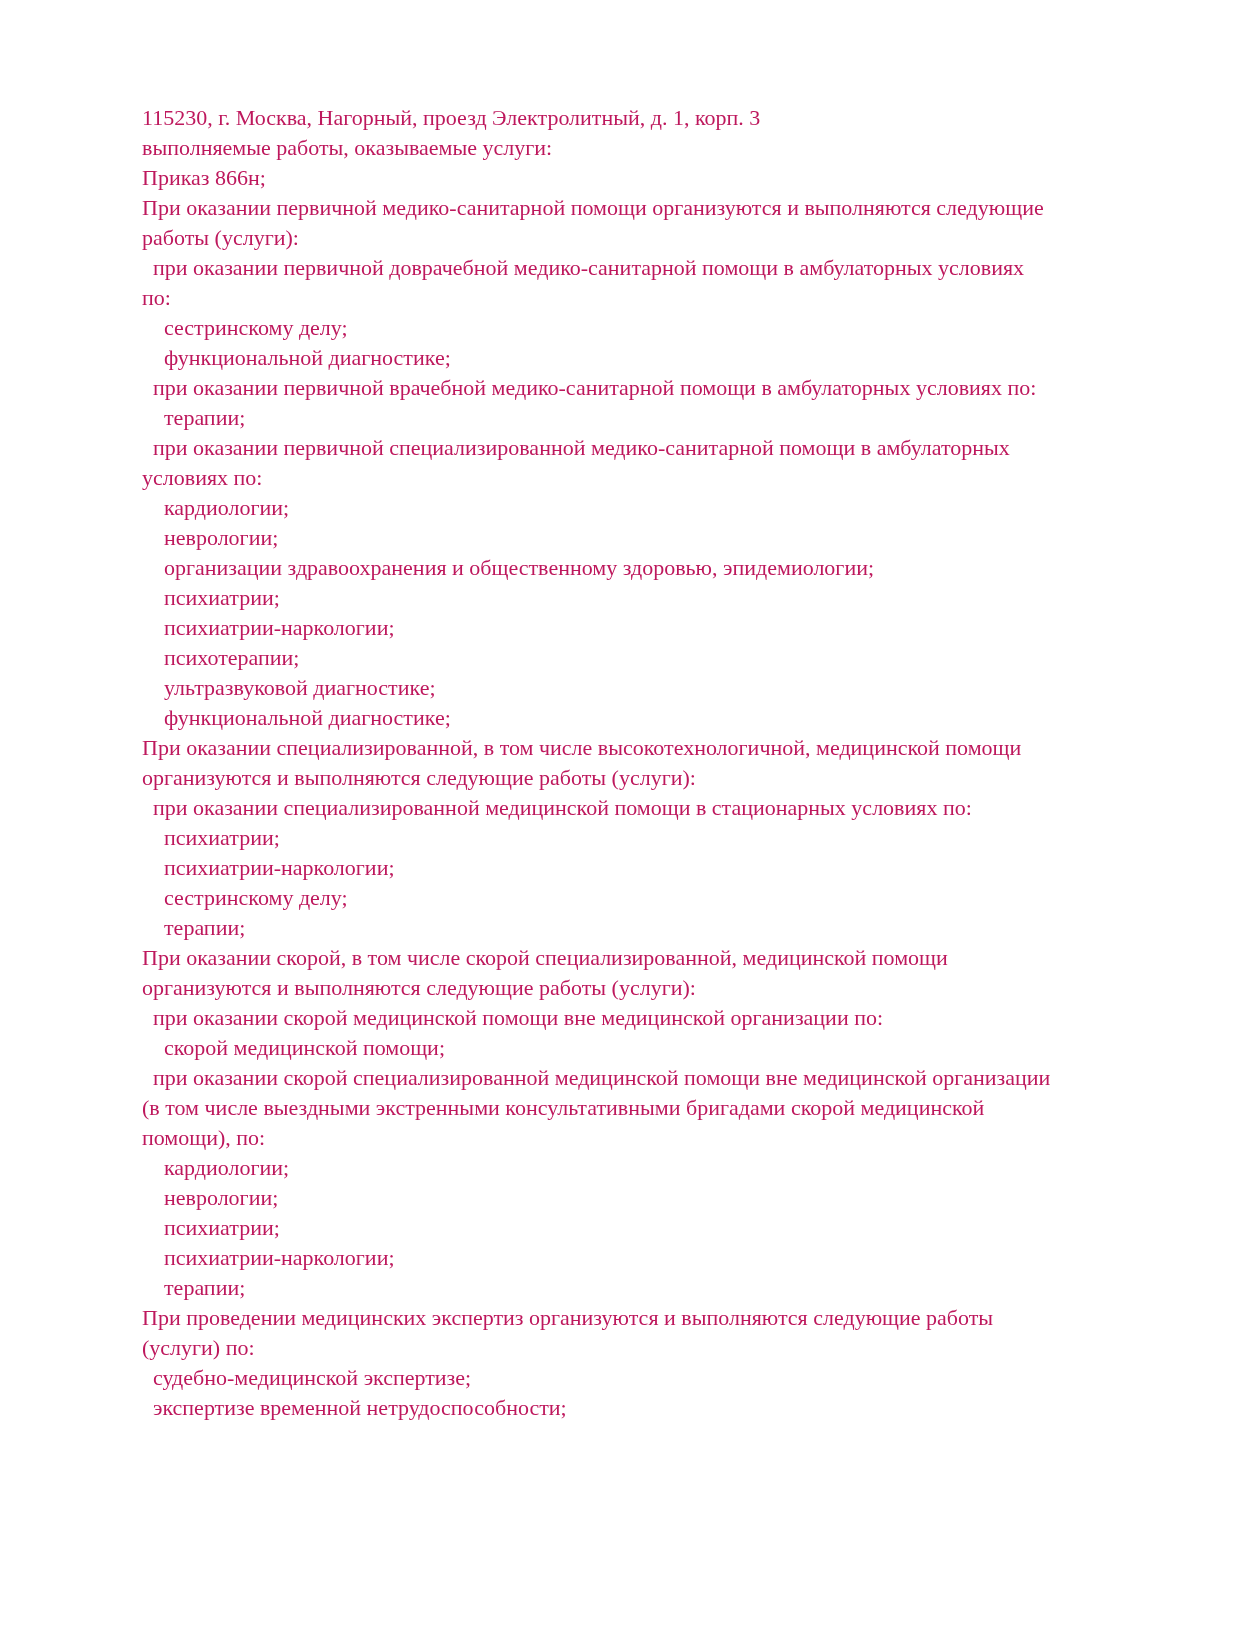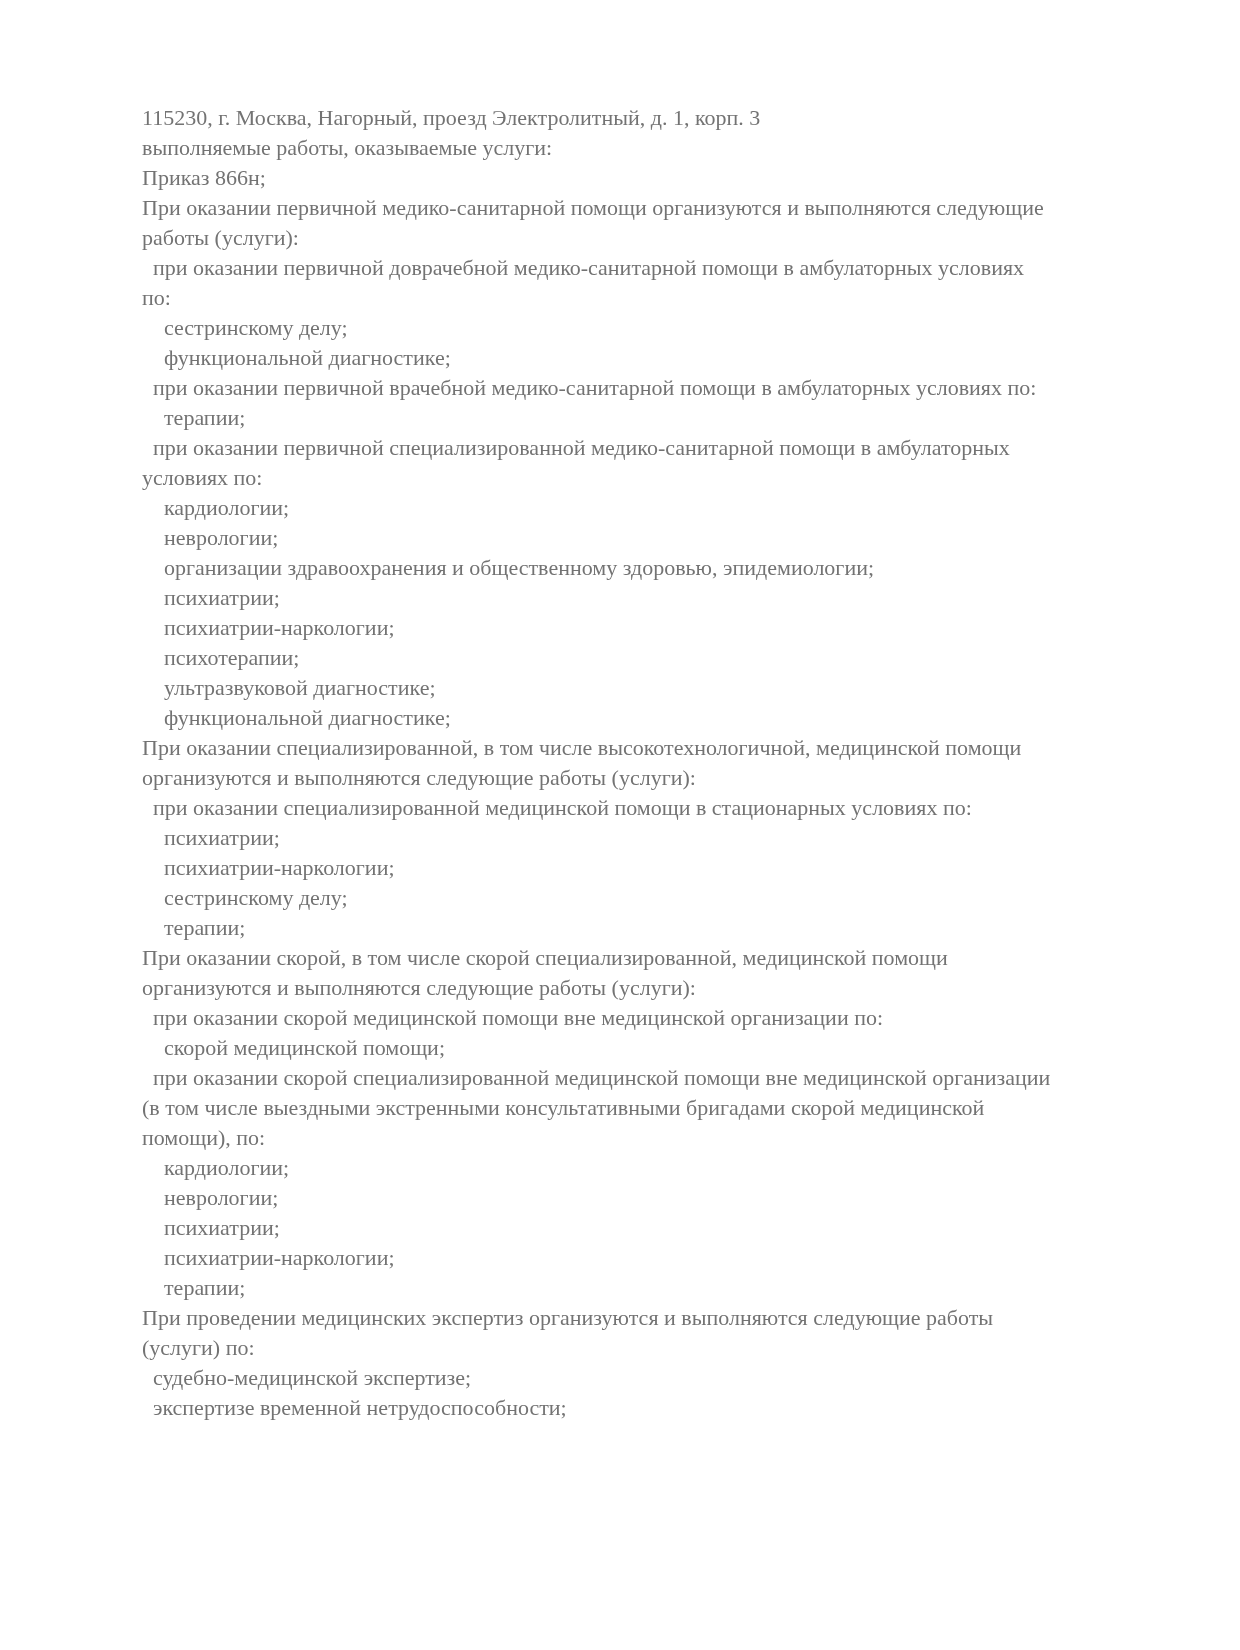--- a/index.html
+++ b/index.html
@@ -17,21 +17,21 @@
     width: 1240px;
     height: 1650px;
     background: #ffffff;
     box-sizing: border-box;
     padding: 103px 40px 0 142px;
   }
   .text-block {
     font-family: "Liberation Serif", "DejaVu Serif", serif;
     font-size: 22px;
     line-height: 30px;
-    color: #737373;
+    color: #be185d;
     white-space: pre;            
     font-kerning: normal;
   }
   .line {
     height: 30px;
   }
 </style>
 </head>
 <body>
 

